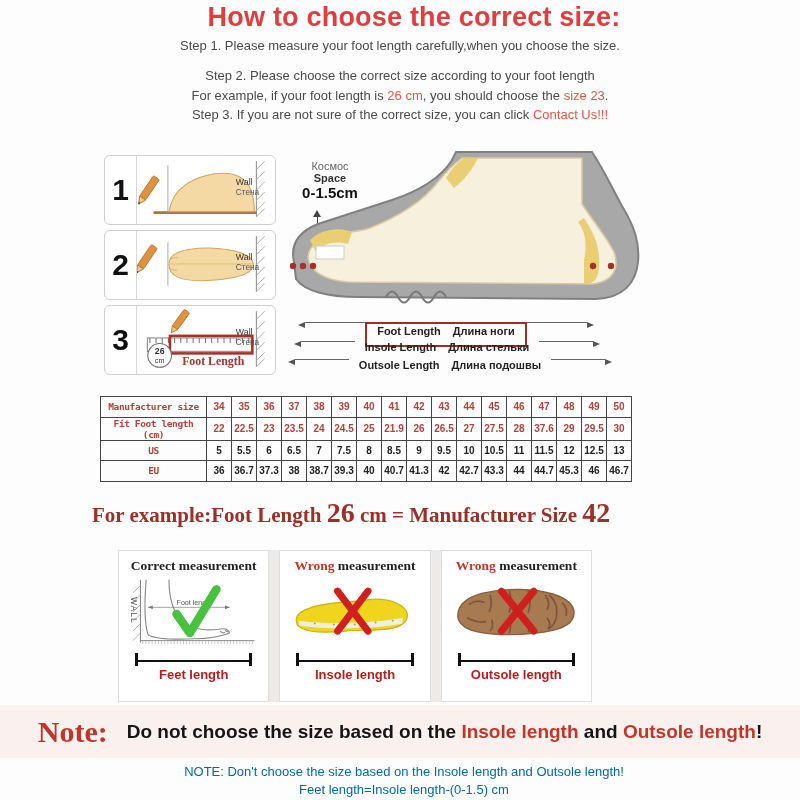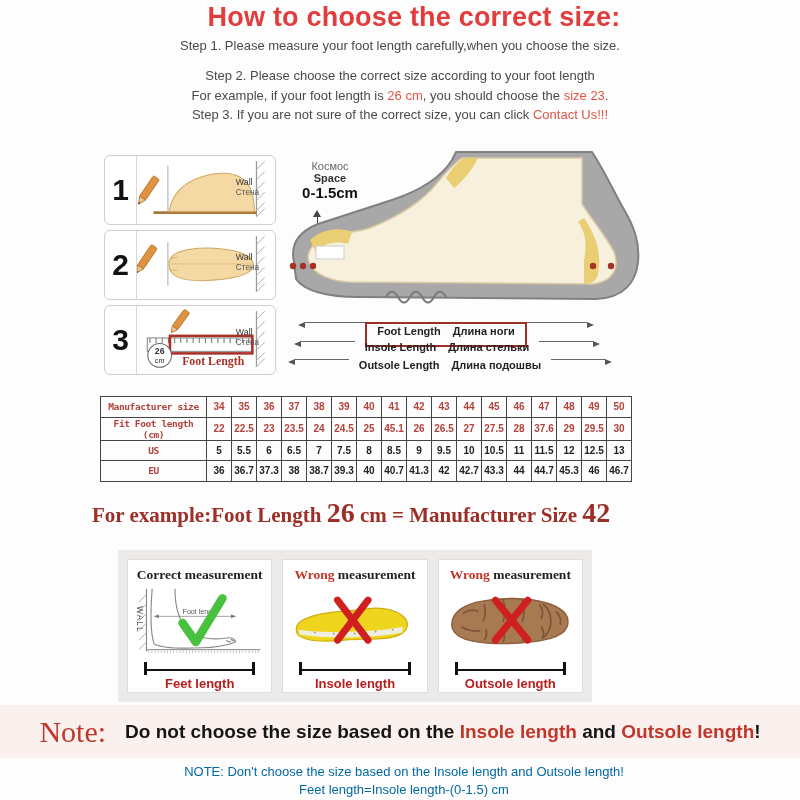--- a/index.html
+++ b/index.html
@@ -53,36 +53,36 @@
   .sizes td.val { width:25px; font-size:10px; font-weight:700; }
   .sizes td.redval { color:#b2423c;margin-top:43px; }
   .sizes td.blackval { color:#222; }
 
   .exline { position:absolute; left:92px; top:497px; font-family:"Liberation Serif", serif;
             font-weight:700; font-size:21px; color:#9c2f27; }
   .exline .big { font-size:28px; }
 
   
   .panels { position:absolute; left:118px; top:550px; width:474px; height:152px;
-            background:#edeaea; display:flex; gap:10px; padding:9px; }
+            background:#edeaea; display:flex; gap:10px; }
   .panel { flex:1; background:#fff; border:1px solid #e0dcdc; display:flex;
            flex-direction:column; }
   .ptitle { text-align:center; font-family:"Liberation Serif", serif; font-weight:700;
             font-size:13.5px; color:#222; margin-top:7px; }
   .ptitle .bad { color:#c0372a; }
   .pdraw { height:76px; margin-top:2px; }
   .bracket { height:13px; margin:1px 16px 0; border-left:3px solid #111;
              border-right:3px solid #111; position:relative; }
   .bracket::after { content:''; position:absolute; left:0; right:0; top:50%;
              border-top:2.5px solid #111; }
   .plabel { text-align:center; font-size:13px; font-weight:700; color:#b91c1c; margin-top:1px; }
 
   .noteband { position:absolute; left:0; top:705px; width:100%; height:53px;
               background:#faf1ef; display:flex; align-items:center; justify-content:center; }
-  .notelead { font-family:"Liberation Serif", serif; font-weight:400; font-size:30px;
+  .notelead { font-family:"Liberation Serif", serif; font-weight:700; font-size:30px;
               color:#c0372a; margin-right:19px; }
   .notetext, .notered { font-family:Liberation Sans, sans-serif; font-weight:700; font-size:19px;
               color:#151515; white-space:pre; }
   .notered { color:#c0372a; }
 
   .footer { position:absolute; top:763px; left:4px; width:100%; text-align:center;
             font-size:13px; color:#0369a1; line-height:18px; }
 </style>
 </head>
 <body>
@@ -227,21 +227,21 @@
         </tr>
         <tr>
           <td class="rowlabel">Fit Foot length (cm)</td>
           <td class="val redval">22</td>
           <td class="val redval">22.5</td>
           <td class="val redval">23</td>
           <td class="val redval">23.5</td>
           <td class="val redval">24</td>
           <td class="val redval">24.5</td>
           <td class="val redval">25</td>
-          <td class="val redval">45.1</td>
+          <td class="val redval">21.9</td>
           <td class="val redval">26</td>
           <td class="val redval">26.5</td>
           <td class="val redval">27</td>
           <td class="val redval">27.5</td>
           <td class="val redval">28</td>
           <td class="val redval">37.6</td>
           <td class="val redval">29</td>
           <td class="val redval">29.5</td>
           <td class="val redval">30</td>
         </tr>

